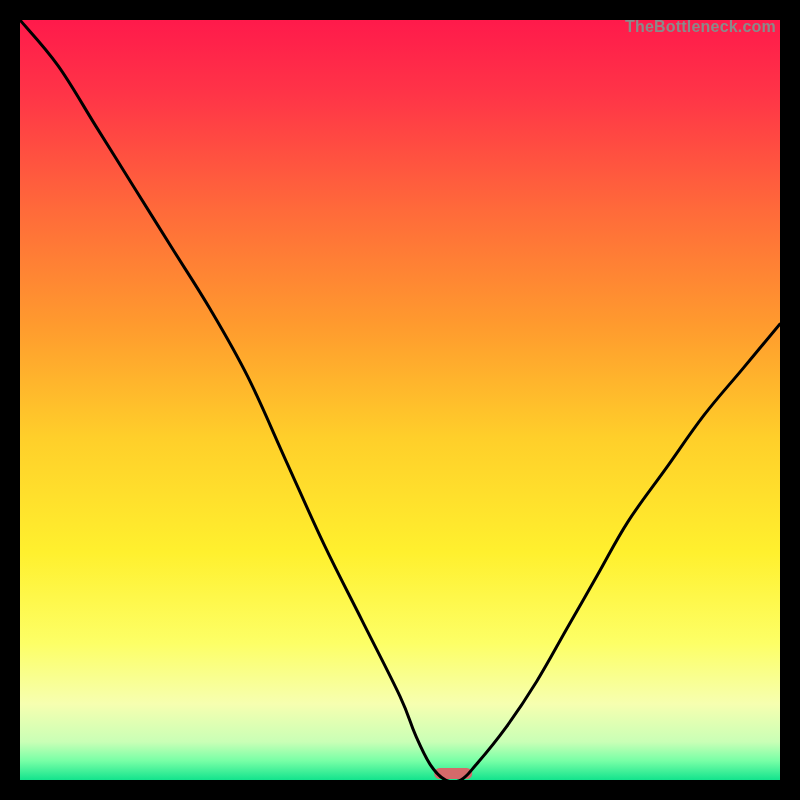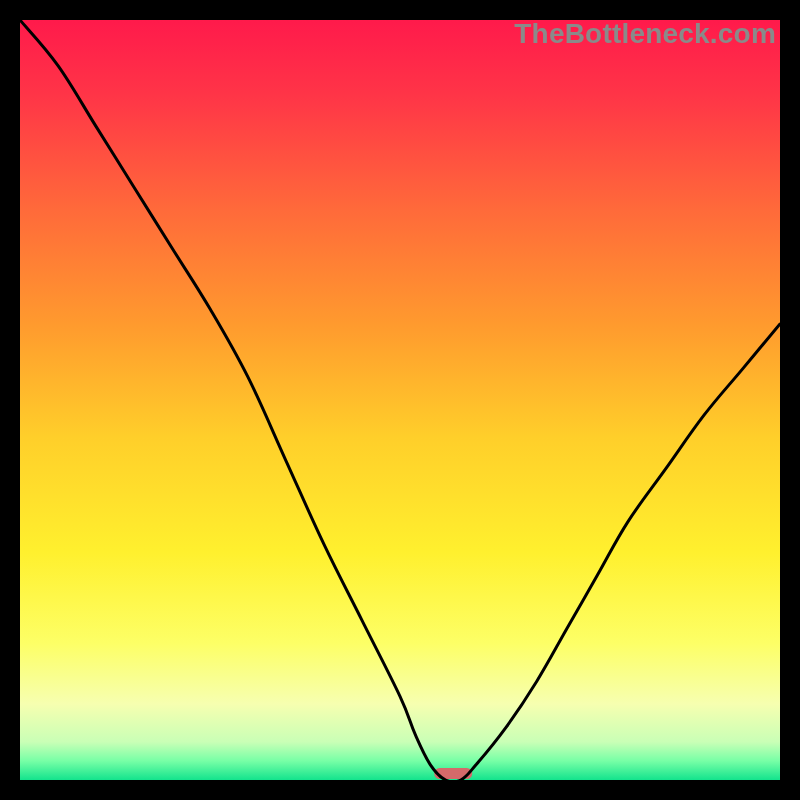--- a/index.html
+++ b/index.html
@@ -23,21 +23,21 @@
     left: 0;
     top: 0;
     width: 760px;
     height: 760px;
   }
   .watermark {
     position: absolute;
     top: -2px;
     right: 4px;
     font-family: Arial, Helvetica, sans-serif;
-    font-size: 28px;
+    font-size: 16px;
     font-weight: 600;
     color: #8a8a8a;
     letter-spacing: 0.2px;
     z-index: 5;
   }
   svg { display: block; }
 </style>
 </head>
 <body>
 

